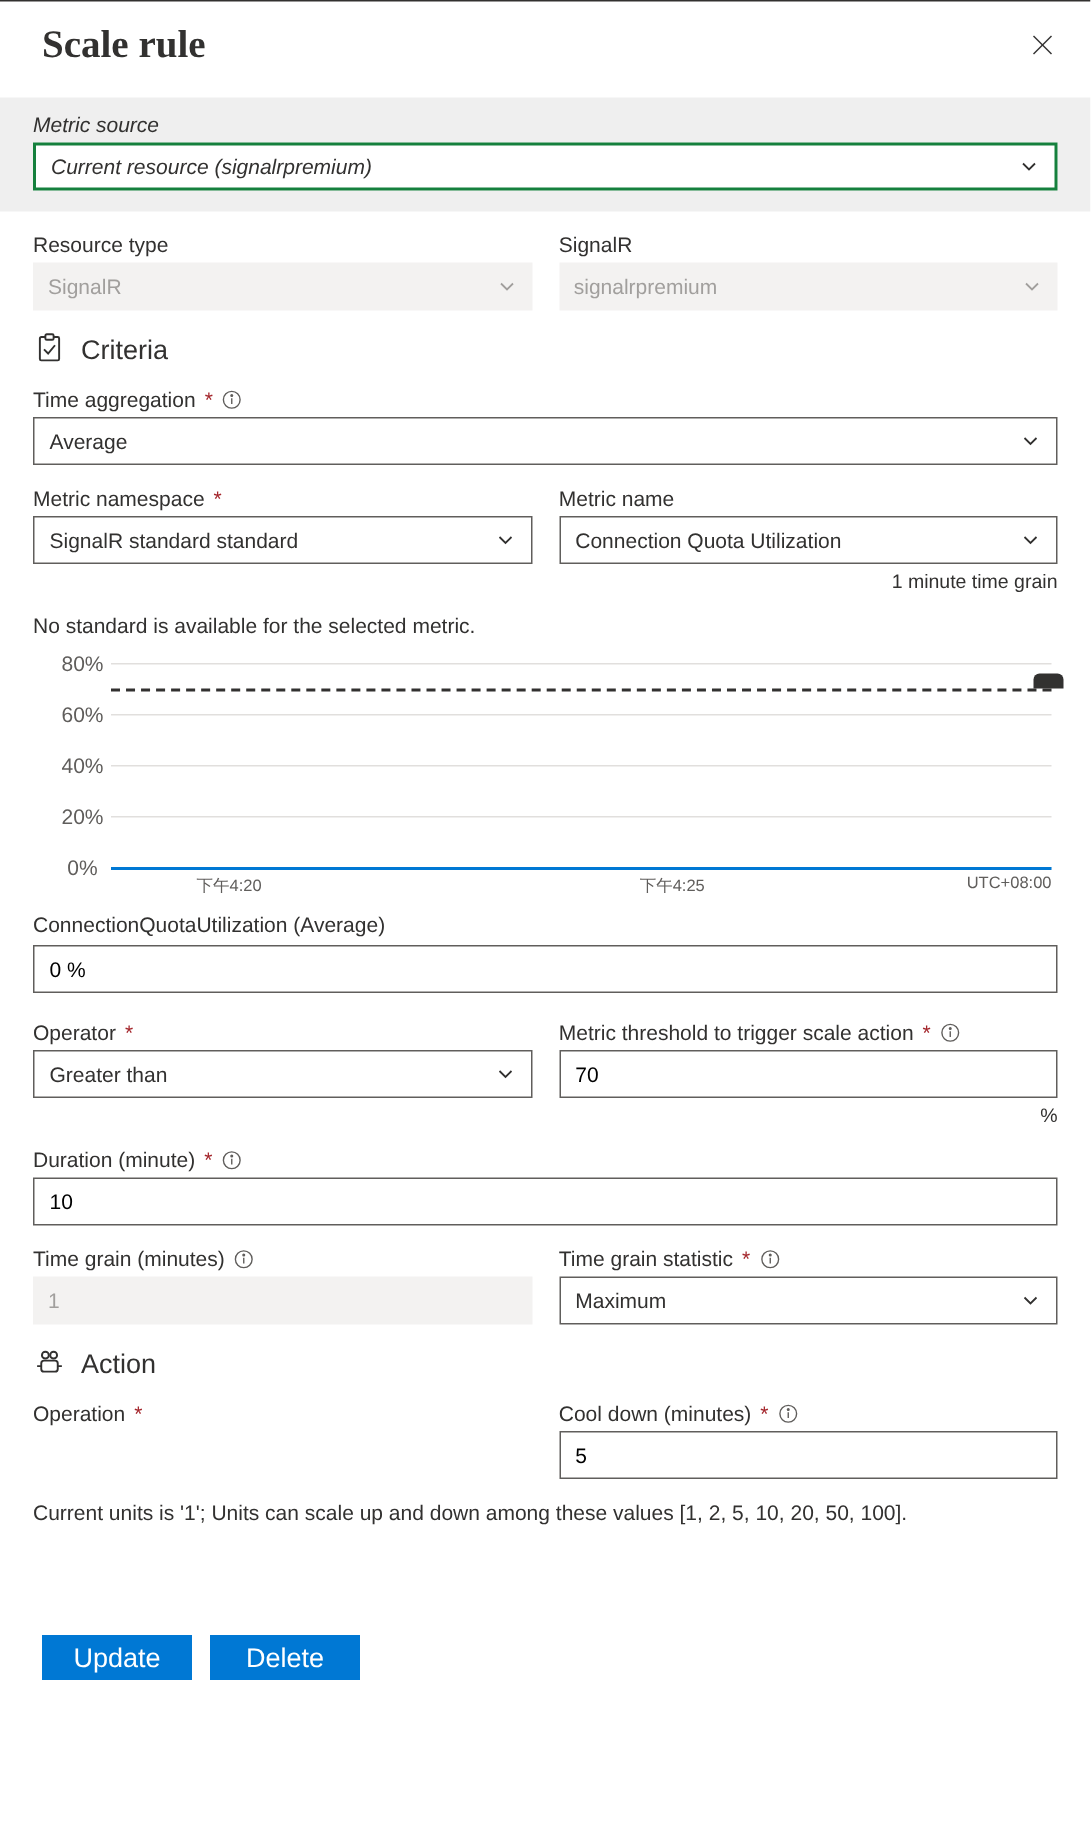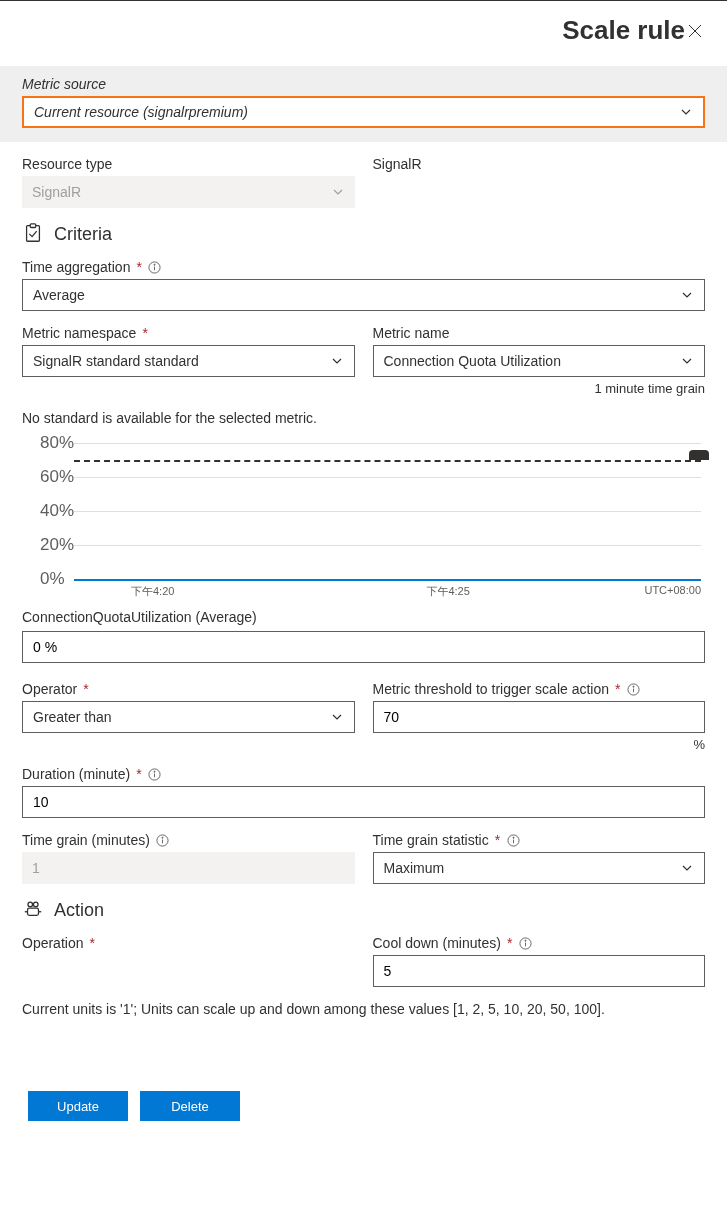--- a/index.html
+++ b/index.html
@@ -7,22 +7,23 @@
     font-family: "Segoe UI", -apple-system, BlinkMacSystemFont, sans-serif;
     font-size: 14px;
     color: #323130;
     background: #fff;
     width: 727px;
   }
   .panel { border-top: 1px solid #323130; }
   .header {
     display: flex;
     align-items: center;
-    justify-content: flex-end;
+    justify-content: space-between;
     padding: 14px 22px 10px 28px;
+    font-family: Liberation Serif, serif;
   }
   .header h1 { font-size: 26px; font-weight: 600; }
   .close-btn { width: 20px; height: 20px; cursor: pointer; display: flex; align-items: center; justify-content: center; }
   .close-btn svg { width: 16px; height: 16px; }
   .gray-band {
     background: #efefef;
     padding: 10px 22px 14px 22px;
     margin-top: 10px;
     font-style: italic;
   }
@@ -34,21 +35,21 @@
     border: 1px solid #605e5c;
     background: #fff;
     height: 32px;
     display: flex;
     align-items: center;
     padding: 0 10px;
     justify-content: space-between;
     cursor: pointer;
     border-radius: 0;
   }
-  .select.primary { border: 2px solid #f97316; }
+  .select.primary { border: 2px solid #15803d; }
   .select.disabled {
     background: #f3f2f1;
     color: #a19f9d;
     border: none;
     cursor: default;
   }
   .chevron { width: 14px; height: 14px; display: flex; align-items: center; justify-content: center; }
   .chevron svg { width: 12px; height: 12px; }
   .body { padding: 14px 22px 20px 22px; }
   .row { display: flex; gap: 18px; margin-bottom: 14px; }
@@ -59,21 +60,21 @@
   .right-note { text-align: right; font-size: 13px; color: #323130; margin-top: 4px; }
   .dim-note { font-size: 14px; margin: 6px 0 8px 0; }
   .chart-wrap { position: relative; margin-left: 24px; }
   .chart {
     position: relative;
     height: 148px;
     margin-left: 28px;
     margin-right: 4px;
   }
   .gridline { position: absolute; left: 0; right: 0; border-top: 1px solid #e1dfdd; }
-  .ylab { position: absolute; left: -34px; font-size: 17px; color: #605e5c; transform: translateY(-50%); width: 30px; text-align: left; }
+  .ylab { position: absolute; left: -34px; font-size: 14px; color: #605e5c; transform: translateY(-50%); width: 30px; text-align: center; }
   .thresh { position: absolute; left: 0; right: 0; border-top: 2px dashed #323130; }
   .series-line { position: absolute; left: 0; right: 0; border-top: 2px solid #0078d4; }
   .marker { position: absolute; width: 20px; height: 10px; background: #323130; border-radius: 4px 4px 0 0; right: -8px; }
   .xaxis { display: flex; font-size: 11px; color: #605e5c; margin-left: 28px; margin-right: 4px; margin-top: 2px; }
   .xaxis .xl1 { margin-left: 57px; }
   .xaxis .xl2 { margin-left: 252px; }
   .xaxis .tz { margin-left: auto; }
   .chart-caption { font-size: 14px; margin: 10px 0 6px 0; }
   .text-input {
     border: 1px solid #605e5c;
@@ -101,21 +102,21 @@
     gap: 12px;
     padding: 14px 0 14px 28px;
     margin-top: 40px;
   }
   .btn {
     background: #0078d4;
     color: #fff;
     border: none;
     height: 30px;
     min-width: 100px;
-    font-size: 13px;
+    font-size: 18px;
     cursor: pointer;
     padding: 0 18px;
   }
 </style>
 </head>
 <body>
 
 <div class="panel">
   <div class="header">
     <h1>Scale rule</h1>
@@ -147,20 +148,28 @@
           <span>SignalR</span>
           <span class="chevron">
             <svg viewBox="0 0 12 12" stroke="#a19f9d" stroke-width="1.2" fill="none">
                 <polyline points="2,4 6,8 10,4"></polyline>
               </svg>
           </span>
         </div>
       </div>
       <div class="col">
         <div class="label">SignalR</div>
+        <div class="select disabled">
+          <span>signalrpremium</span>
+          <span class="chevron">
+            <svg viewBox="0 0 12 12" stroke="#a19f9d" stroke-width="1.2" fill="none">
+                <polyline points="2,4 6,8 10,4"></polyline>
+              </svg>
+          </span>
+        </div>
       </div>
     </div>
 
     <div class="section-head">
       <span>
         <svg viewBox="0 0 24 24" fill="none" stroke="#323130" stroke-width="1.4">
           <rect x="5" y="4" width="14" height="17" rx="1"></rect>
           <rect x="9" y="2" width="6" height="4" rx="1" fill="#fff"></rect>
           <polyline points="8,13 11,16 16,10"></polyline>
         </svg>

